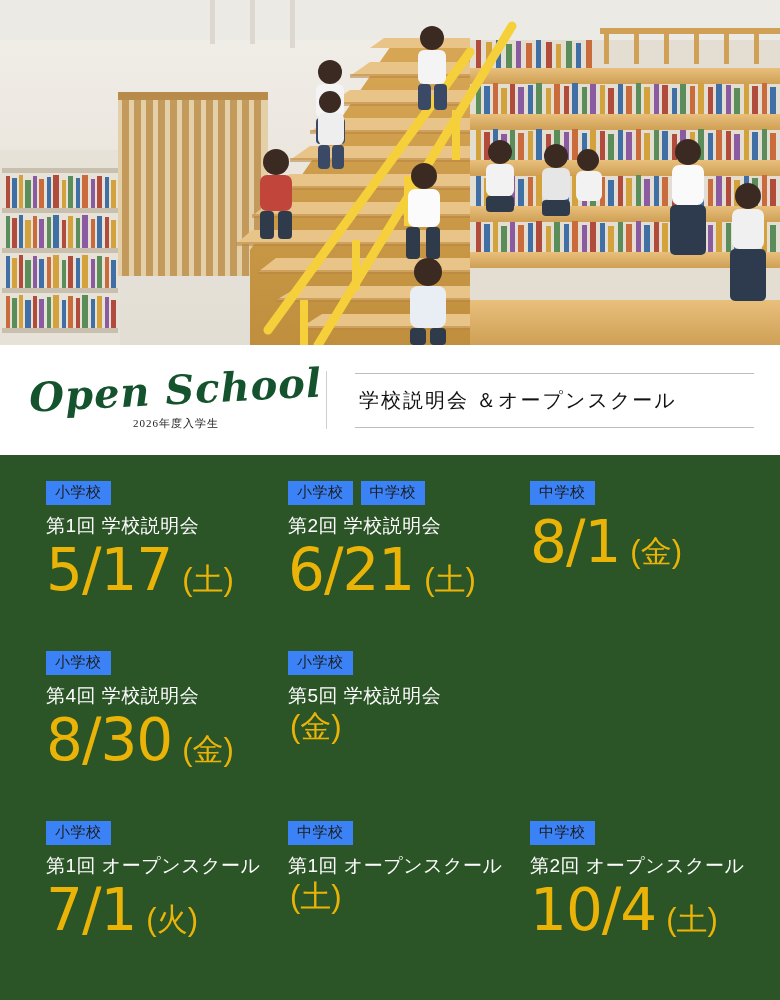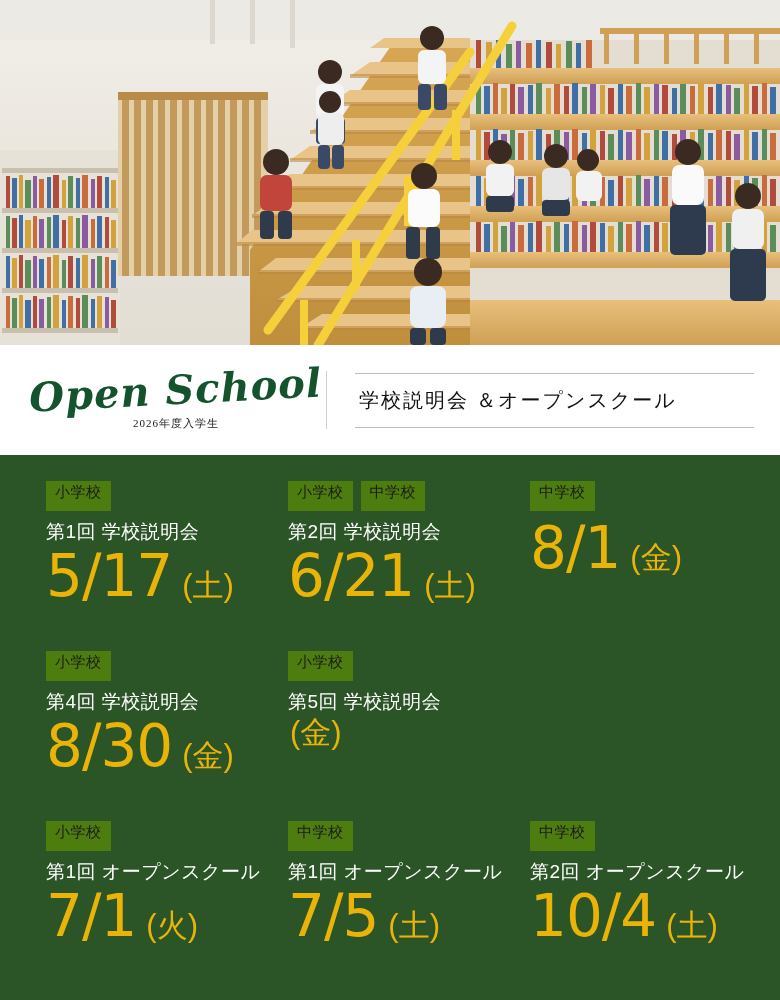--- a/index.html
+++ b/index.html
@@ -110,25 +110,25 @@
     padding-left: 16px;
   }
   .cell.empty { visibility: hidden; }
 
   .tags {
     display: flex;
     gap: 8px;
     margin-bottom: 8px;
   }
   .tag {
-    background: #4d7c0f;
+    background: #3b82f6;
     color: #1b1b1b;
     font-size: 15px;
     font-family: "Liberation Sans", sans-serif;
-    padding: 3px 9px 10px 9px;
+    padding: 3px 9px 4px 9px;
     line-height: 1.1;
     letter-spacing: 0.5px;
     white-space: nowrap;
   }
   .event-name {
     color: #ffffff;
     font-size: 19px;
     font-family: "Liberation Sans", sans-serif;
     letter-spacing: 0.5px;
     margin-bottom: 2px;
@@ -655,21 +655,20 @@
         <span class="date-dow">(火)</span>
       </div>
     </div>
 
     <div class="cell r3">
       <div class="tags">
         <span class="tag">中学校</span>
       </div>
       <div class="event-name">第1回 オープンスクール</div>
       <div class="date-row">
-        <span class="date-num">7/5</span>
         <span class="date-dow">(土)</span>
       </div>
     </div>
 
     <div class="cell r3">
       <div class="tags">
         <span class="tag">中学校</span>
       </div>
       <div class="event-name">第2回 オープンスクール</div>
       <div class="date-row">

